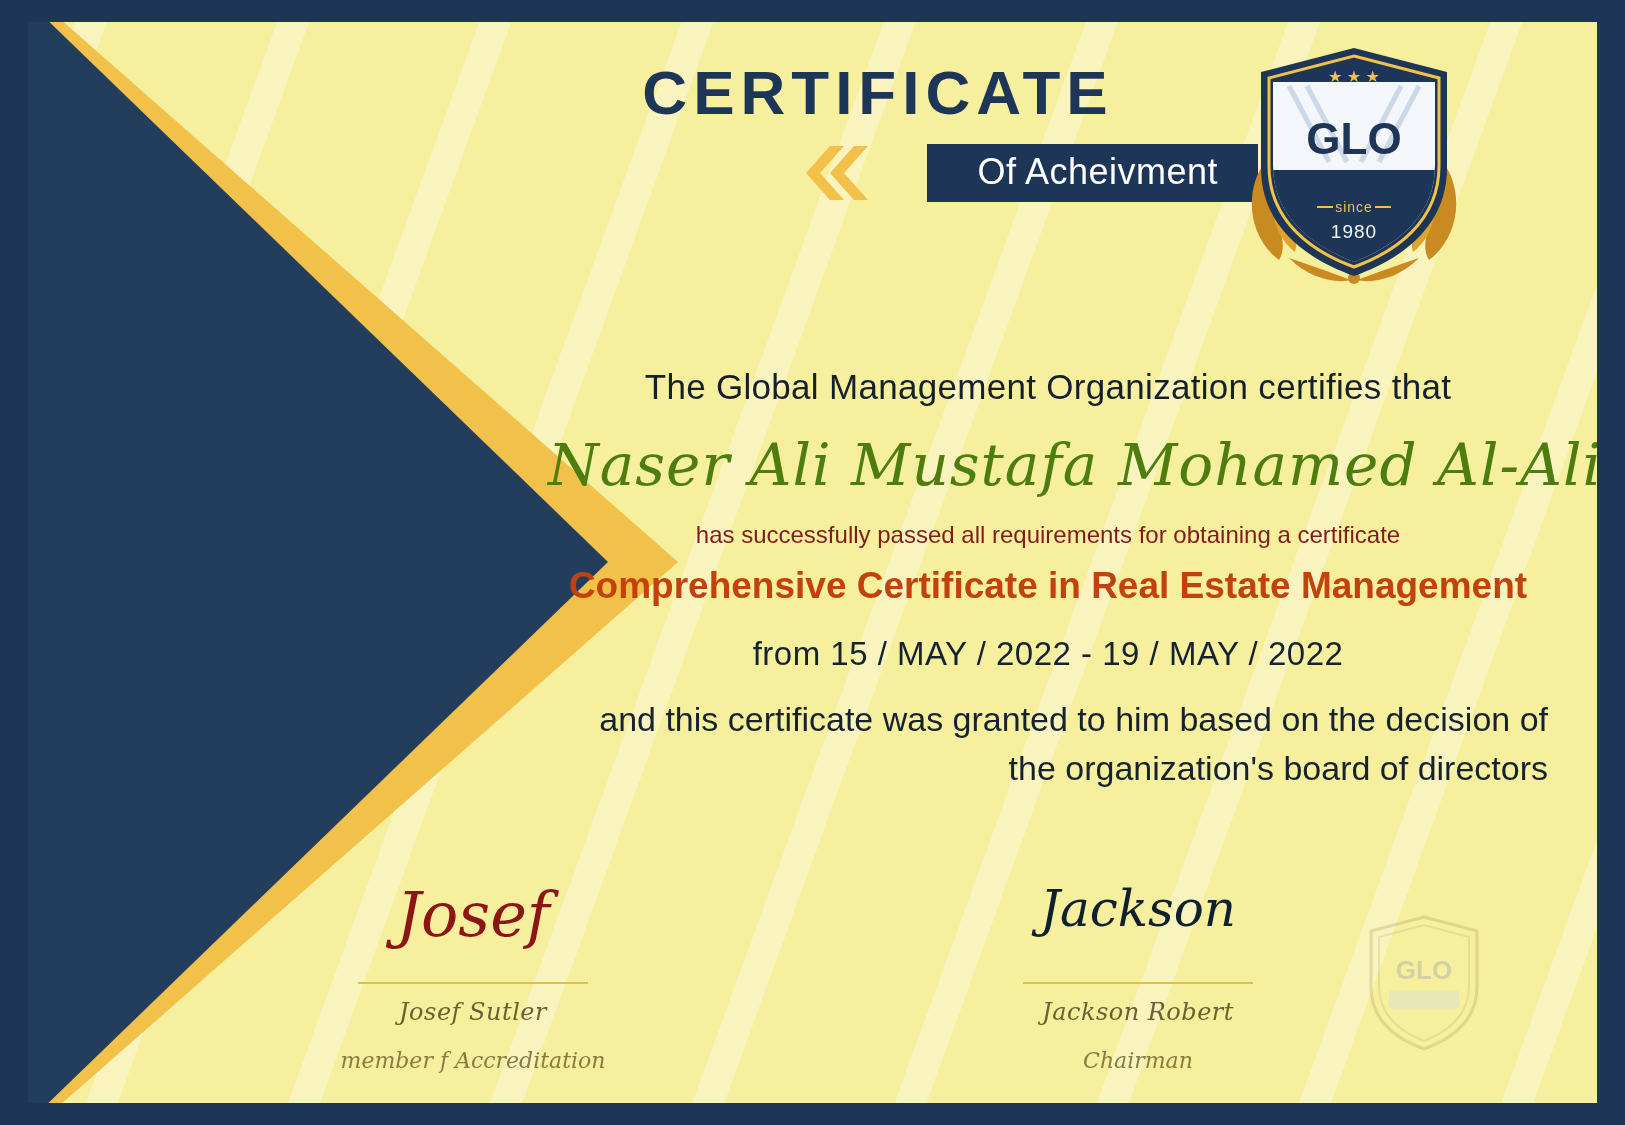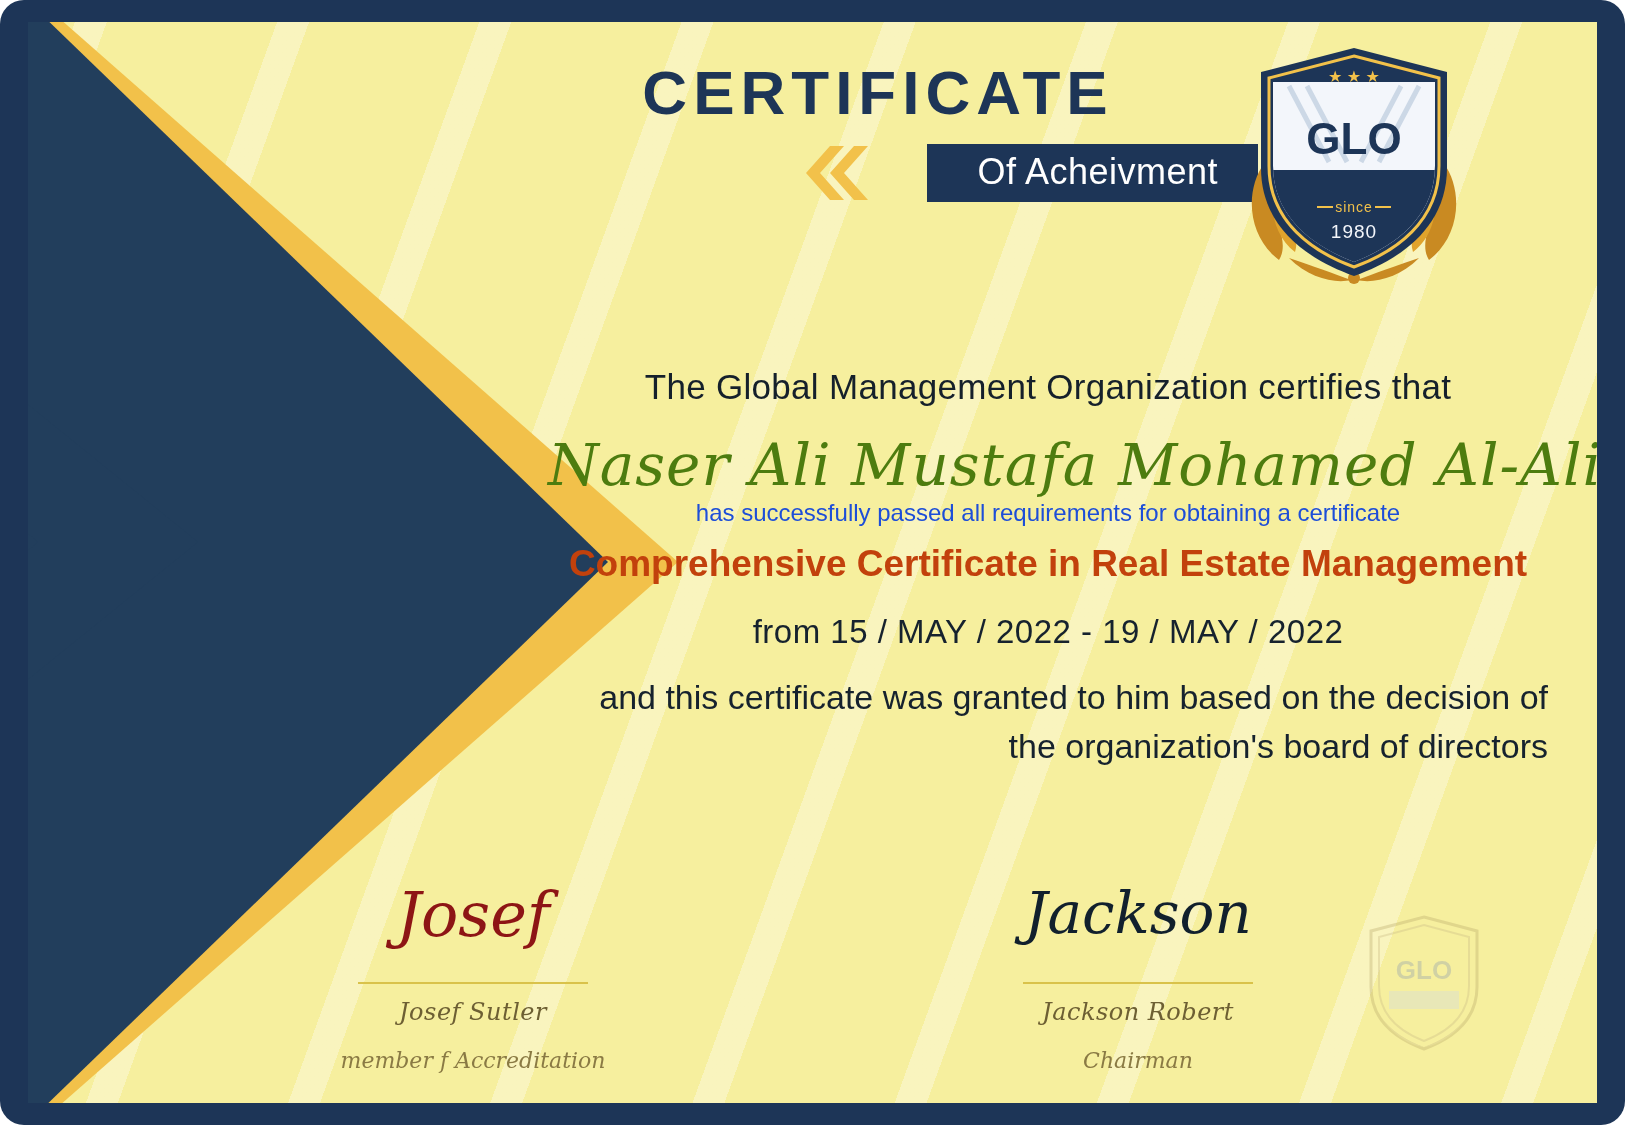--- a/index.html
+++ b/index.html
@@ -13,21 +13,20 @@
     overflow: hidden;
     font-family: "Liberation Sans", sans-serif;
   }
   .certificate {
     position: relative;
     width: 1625px;
     height: 1125px;
     background: #1d3557;
     box-sizing: border-box;
     overflow: hidden;
-    border-radius: 24px;
   }
   
   .inner-frame {
     position: absolute;
     left: 28px;
     top: 22px;
     width: 1569px;
     height: 1081px;
     background: #f6ef9e;
     overflow: hidden;
@@ -149,21 +148,22 @@
     font-family: "DejaVu Serif", serif;
     font-style: italic;
     font-size: 58px;
     color: #4d7c0f;
     margin-top: 24px;
     letter-spacing: 1px;
     white-space: nowrap;
   }
   .line-passed {
     font-size: 24px;
-    color: #1d4ed8;
+    color: #7f1d1d;
+    margin-top: 22px;
   }
   .course {
     font-size: 37px;
     font-weight: bold;
     color: #c2410c;
     margin-top: 16px;
   }
   .dates {
     font-size: 33px;
     color: #16222e;
@@ -188,21 +188,21 @@
   .sig-right { left: 945px; bottom: 30px; }
   .sig-mark {
     font-family: "DejaVu Serif", serif;
     font-style: italic;
     font-size: 56px;
     line-height: 1.0;
     height: 92px;
     white-space: nowrap;
   }
   .sig-mark.left-mark { color: #8d1515; font-size: 62px; }
-  .sig-mark.right-mark { color: #11202d; font-size: 58px; }
+  .sig-mark.right-mark { color: #11202d; font-size: 50px; }
   .sig-rule {
     height: 2px;
     background: #d9c24a;
     margin: 6px auto 14px auto;
     width: 230px;
   }
   .sig-name {
     font-family: "DejaVu Serif", serif;
     font-style: italic;
     font-size: 24px;

